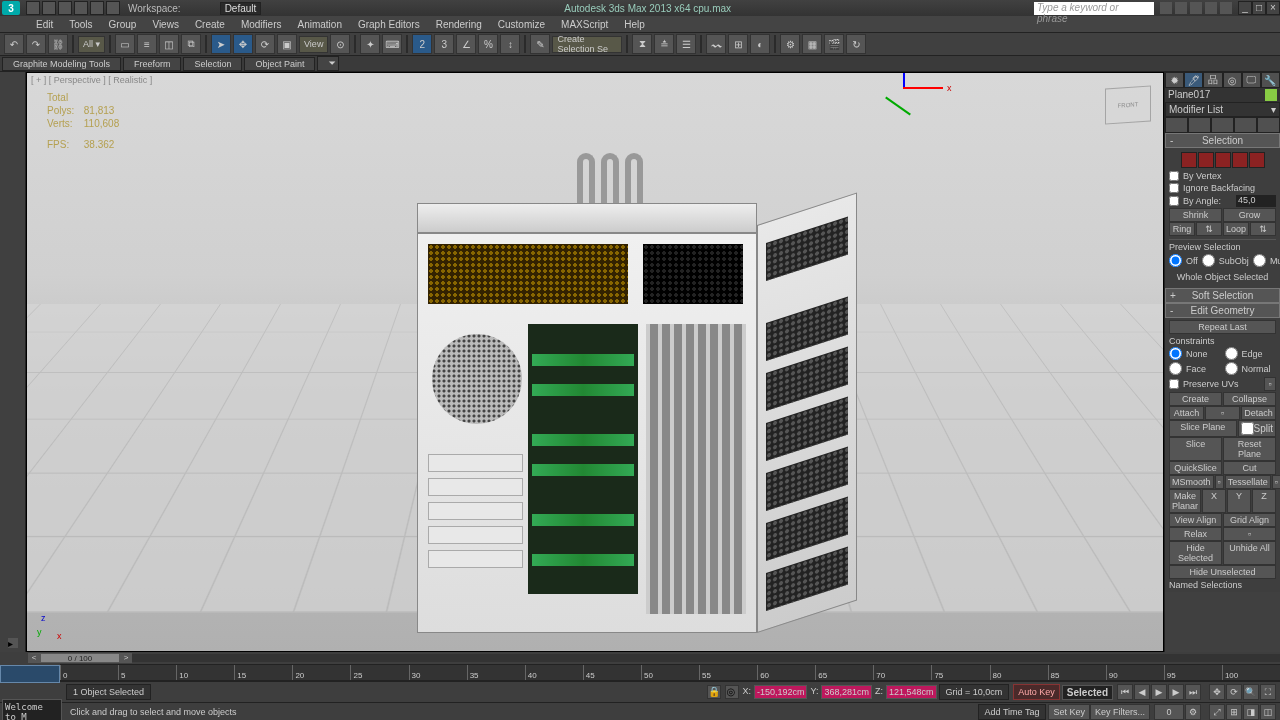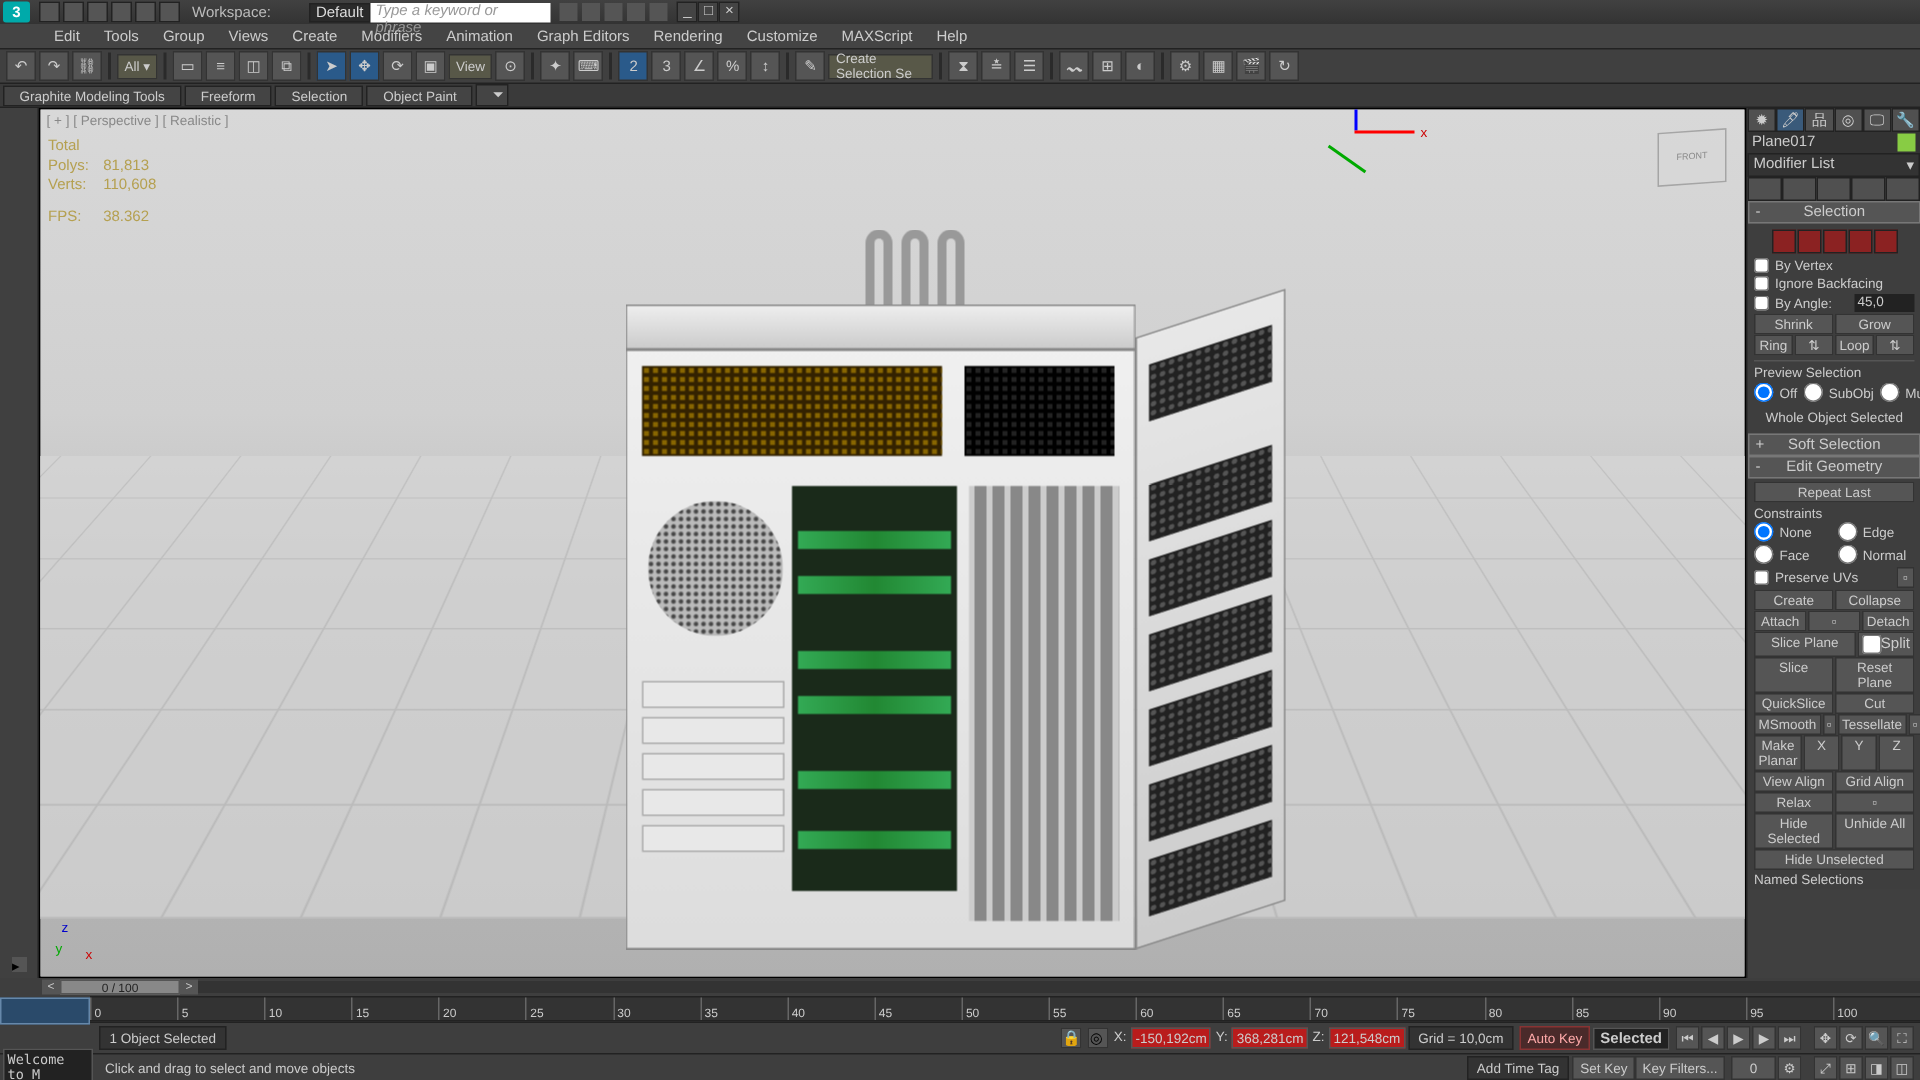--- a/index.html
+++ b/index.html
@@ -1,21 +1,21 @@
 <!DOCTYPE html>
 <html><head>
 <meta charset="utf-8">
 <style>
 * { margin:0; padding:0; box-sizing:border-box; font-family: Tahoma, Arial, sans-serif; font-size:10px; user-select:none; }
 body { width:1280px; height:720px; background:#3a3a3a; overflow:hidden; position:relative; }
 .titlebar { height:16px; background:linear-gradient(#414141,#333); display:flex; align-items:center; color:#ccc; }
 .titlebar .appicon { width:18px; height:14px; margin:0 2px; background:#0aa; border-radius:2px; display:flex; align-items:center; justify-content:center; font-weight:bold; color:#fff; }
 .titlebar .qat { display:flex; gap:2px; margin-left:4px; }
 .titlebar .qat div { width:14px; height:14px; background:#555; border:1px solid #222; }
-.titlebar .ws { margin-left:8px; display:flex; align-items:center; gap:0; }
+.titlebar .ws { margin-left:8px; display:flex; align-items:center; gap:14px; }
 .titlebar .ws .lbl { color:#bbb; }
 .titlebar .ws .val { background:#2a2a2a; border:1px solid #222; padding:0 4px; height:13px; display:flex; align-items:center; color:#ddd;margin-left:25px; }
 .titlebar .title { flex:1; text-align:center; color:#9cb; font-size:10px; }
 .titlebar .search { width:120px; height:13px; background:#fff; color:#999; padding:0 3px; font-style:italic; }
 .titlebar .ricons { display:flex; gap:3px; margin:0 6px; }
 .titlebar .ricons div { width:12px; height:12px; background:#555; }
 .titlebar .winbtns { display:flex; }
 .titlebar .winbtns div { width:14px; height:14px; background:#444; border:1px solid #222; color:#ccc; text-align:center; line-height:12px; }
 .menubar { height:16px; background:#444; display:flex; align-items:center; padding-left:28px; gap:0; }
 .menubar .mi { padding:1px 8px; color:#ccc; }
@@ -24,21 +24,21 @@
 .toolbar .btn.active { background:#2a5a8a; }
 .toolbar .sep { width:2px; height:18px; background:#2a2a2a; margin:0 2px; }
 .toolbar .drop { background:#585848; border:1px solid #333; height:17px; display:flex; align-items:center; padding:0 4px; color:#ccc; font-size:9px; }
 .ribbon { height:16px; background:#3a3a3a; border-bottom:1px solid #222; display:flex; align-items:center; }
 .ribbon .tab { padding:1px 10px; color:#ccc; font-size:9px; background:#444; border:1px solid #222; margin-left:2px; }
 .main { position:absolute; top:72px; left:0; right:0; bottom:68px; display:flex; }
 .toolcol { width:26px; background:#404040; border-right:1px solid #222; display:flex; flex-direction:column; padding-top:4px; gap:2px; align-items:center; }
 .toolcol .expand { position:absolute; bottom:4px; width:10px; height:10px; background:#555; left:8px; }
 .viewport { flex:1; background:#ddd; position:relative; overflow:hidden; border:1px solid #000; }
 .viewport .vp-label { position:absolute; top:2px; left:4px; color:#888; font-size:9px; z-index:5; }
-.viewport .stats { position:absolute; top:18px; left:5px; color:#b5a050; font-size:9px; line-height:13px; z-index:5; }
+.viewport .stats { position:absolute; top:18px; left:20px; color:#b5a050; font-size:9px; line-height:13px; z-index:5; }
 .viewport .stats .k { display:inline-block; width:34px; }
 .viewport .scene { position:absolute; inset:0; background:linear-gradient(#d8d8d8 0%, #d0d0d0 35%, #c0c0c0 55%, #b0b0b0 100%); }
 .viewport .floor { position:absolute; left:-20%; right:-20%; bottom:0; height:60%; background:repeating-linear-gradient(90deg,#bbb 0,#bbb 1px,transparent 1px,transparent 60px),repeating-linear-gradient(0deg,#bbb 0,#bbb 1px,transparent 1px,transparent 60px),#d5d5d5; transform:perspective(800px) rotateX(55deg); transform-origin:center top; opacity:0.7; }
 .viewport .gizmo-world { position:absolute; top:14px; right:260px; z-index:6; }
 .viewport .gizmo-world .ax { position:absolute; }
 .viewport .gizmo-world .z { width:2px; height:40px; background:#00f; left:0; top:-40px; }
 .viewport .gizmo-world .x { width:40px; height:2px; background:#f00; left:0; top:0; }
 .viewport .gizmo-world .y { width:30px; height:2px; background:#0a0; left:-20px; top:18px; transform:rotate(35deg); }
 .viewport .gizmo-local { position:absolute; bottom:10px; left:14px; z-index:6; }
 .viewport .gizmo-local .ax { font-size:9px; }
@@ -94,21 +94,21 @@
 .timeline-area .slider-row .knob { width:80px; height:10px; background:#888; border:1px solid #555; text-align:center; font-size:8px; color:#222; }
 .timeline-area .slider-row .track { flex:1; height:8px; background:#333; }
 .timeline-area .ruler { height:18px; background:#333; position:relative; display:flex; border-top:1px solid #222; border-bottom:1px solid #222; margin-left:60px; }
 .timeline-area .ruler .tick { flex:1; border-left:1px solid #666; color:#ccc; font-size:8px; padding-left:2px; display:flex; align-items:flex-end; }
 .timeline-area .ruler .leftbox { position:absolute; left:-60px; top:0; width:60px; height:18px; background:#2a4a6a; border:1px solid #68a; }
 .timeline-area .status { flex:1; display:flex; align-items:center; background:#3e3e3e; border-top:1px solid #222; }
 .timeline-area .status .prompt { width:60px; background:#222; color:#ccc; border:1px solid #555; padding:2px; font-family:monospace; font-size:9px; margin:2px; }
 .timeline-area .status .selinfo { background:#333; border:1px solid #222; padding:2px 6px; color:#ccc; font-size:9px; margin:2px; }
 .timeline-area .status .hint { flex:1; color:#ccc; font-size:9px; padding-left:6px; }
 .timeline-area .status .coords { display:flex; gap:2px; }
-.timeline-area .status .coords .c { background:#b91c1c; border:1px solid #555; padding:1px 2px; color:#ccc; font-size:9px; }
+.timeline-area .status .coords .c { background:#be185d; border:1px solid #555; padding:1px 2px; color:#ccc; font-size:9px; }
 .timeline-area .status .coords .lbl { color:#ccc; font-size:9px; padding:1px 1px; }
 .timeline-area .status .akey { background:#4a2a2a; border:1px solid #833; padding:2px 4px; color:#faa; font-size:9px; margin:0 2px;}
 .timeline-area .status .combo { background:#222; border:1px solid #555; padding:1px 4px; color:#ccc; font-size:10px;font-weight:bold; }
 .timeline-area .status .play { display:flex; gap:1px; margin:0 4px; }
 .timeline-area .status .play div { width:16px; height:16px; background:#555; border:1px solid #333; color:#ccc; text-align:center; line-height:14px; font-size:9px;}
 .timeline-area .status .setkey { background:#555; border:1px solid #333; padding:2px 4px; color:#ccc; font-size:9px;}
 .timeline-area .status2 { height:18px; display:flex; align-items:center; border-top:1px solid #222; }
 </style>
 </head>
 <body>
@@ -120,20 +120,21 @@
     <div></div>
     <div></div>
     <div></div>
     <div></div>
     <div></div>
   </div>
   <div class="ws">
     <span class="lbl">Workspace:</span>
     <span class="val">Default</span>
   </div>
+  <div class="title">Autodesk 3ds Max 2013 x64     cpu.max</div>
   <div class="search">Type a keyword or phrase</div>
   <div class="ricons">
     <div></div>
     <div></div>
     <div></div>
     <div></div>
     <div></div>
   </div>
   <div class="winbtns">
     <div>_</div>

